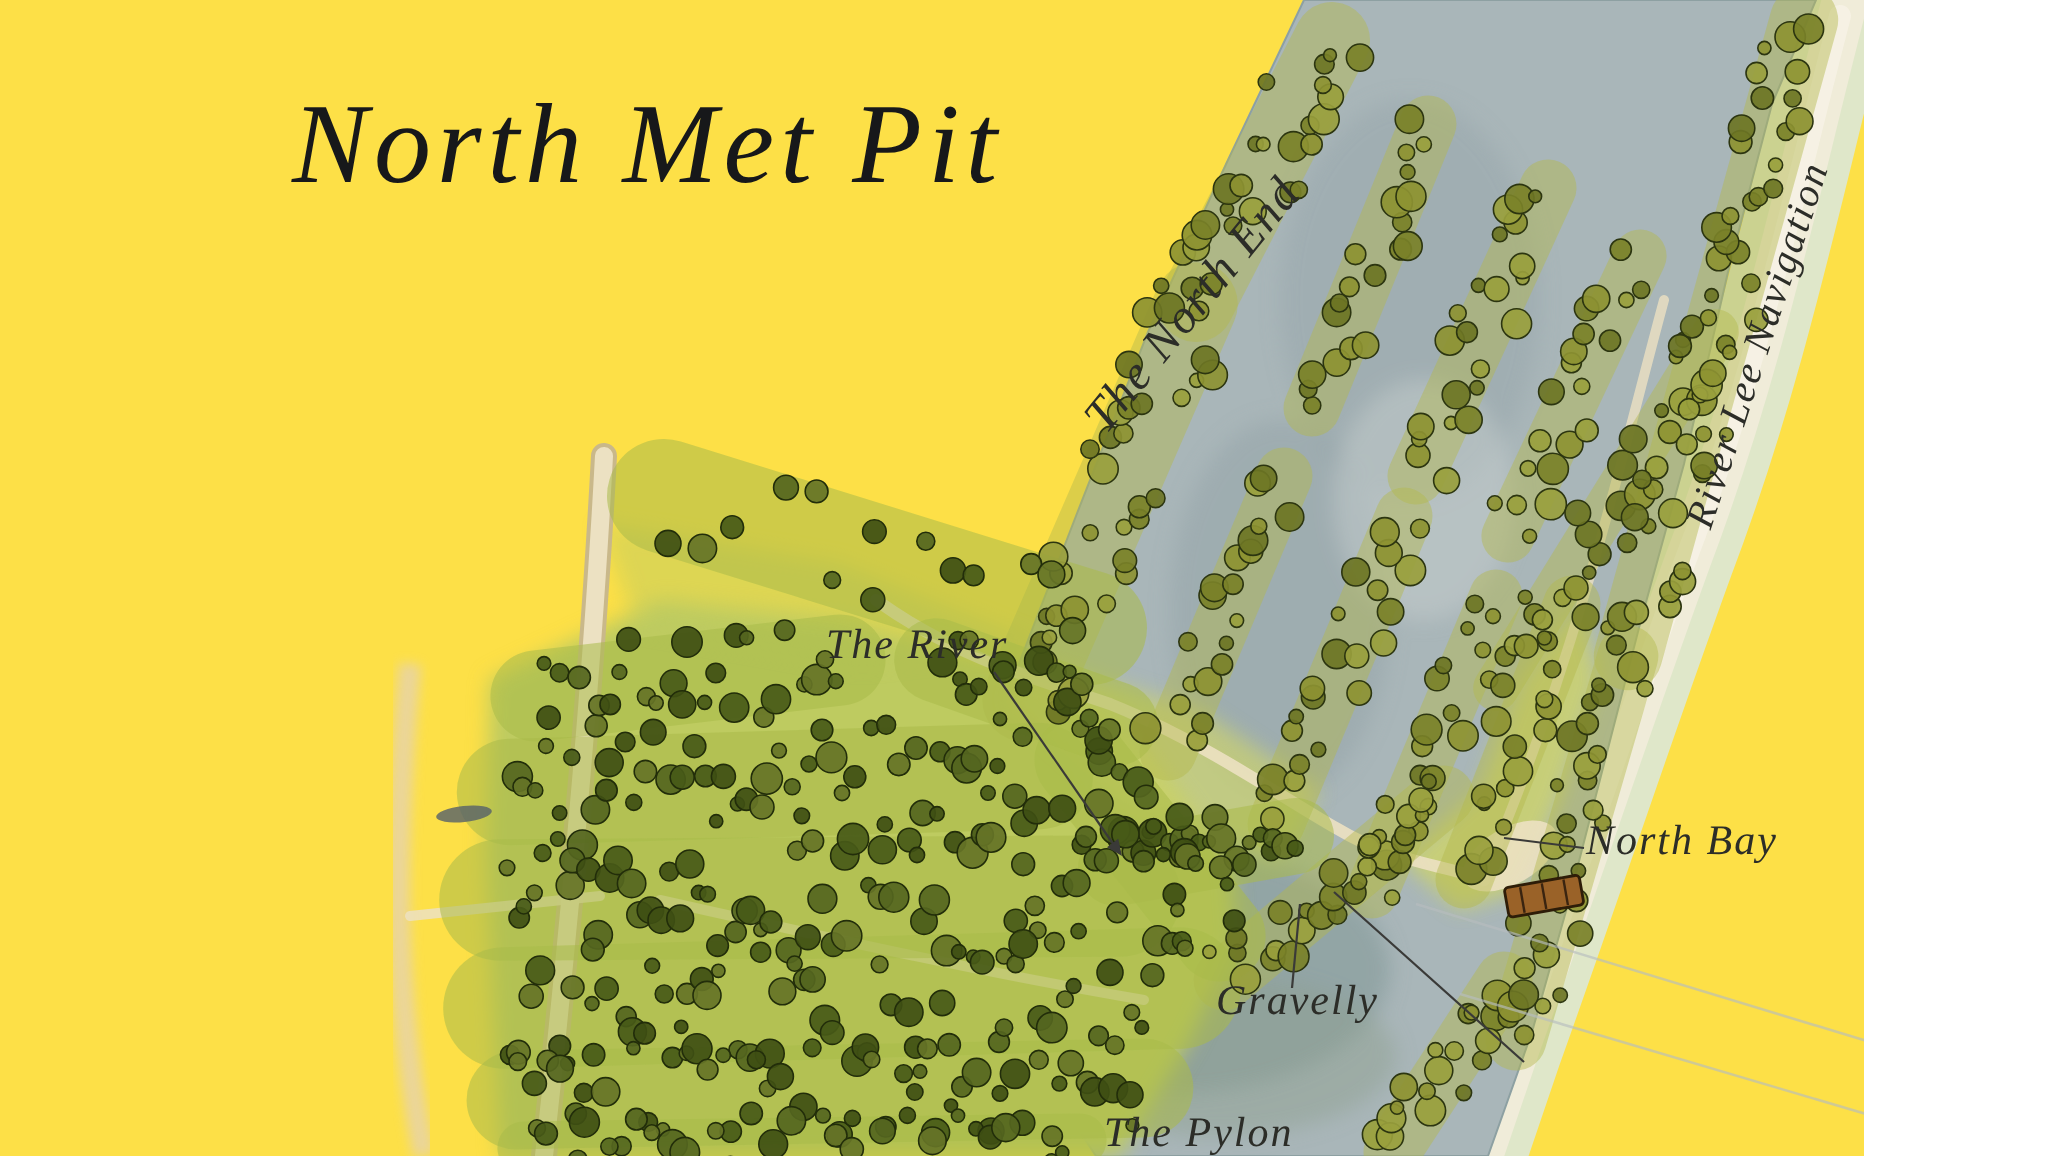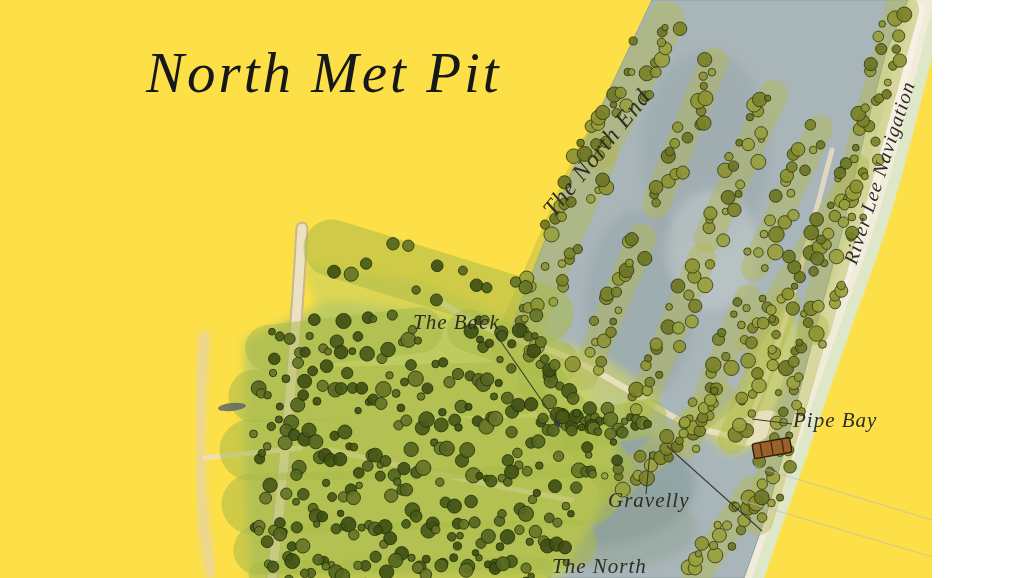--- a/index.html
+++ b/index.html
@@ -815,21 +815,21 @@
     <path class="leader" d="M646,494 L650,452"></path>
     <path class="leader" d="M762,531 L667,446"></path>
   </svg>
 
   <div class="maplabel title" style="left:146px;top:40px;">North Met Pit</div>
 
   <div class="maplabel small rot" style="left:548px;top:200px;font-size:24px;transform:rotate(-51deg);">The North End</div>
 
   <div class="maplabel small rot" style="left:850px;top:252px;font-size:20px;transform:rotate(-72deg);">River Lee Navigation</div>
 
-  <div class="maplabel small" style="left:413px;top:310px;">The Back</div>
-
-  <div class="maplabel small" style="left:793px;top:408px;">Pipe Bay</div>
+  <div class="maplabel small" style="left:413px;top:310px;">The River</div>
+
+  <div class="maplabel small" style="left:793px;top:408px;">North Bay</div>
 
   <div class="maplabel small" style="left:608px;top:488px;font-family:Liberation Serif, serif;">Gravelly</div>
 
 
-  <div class="maplabel small" style="left:552px;top:554px;">The North</div>
+  <div class="maplabel small" style="left:552px;top:554px;">The Pylon</div>
 </div>
 
 </body></html>

